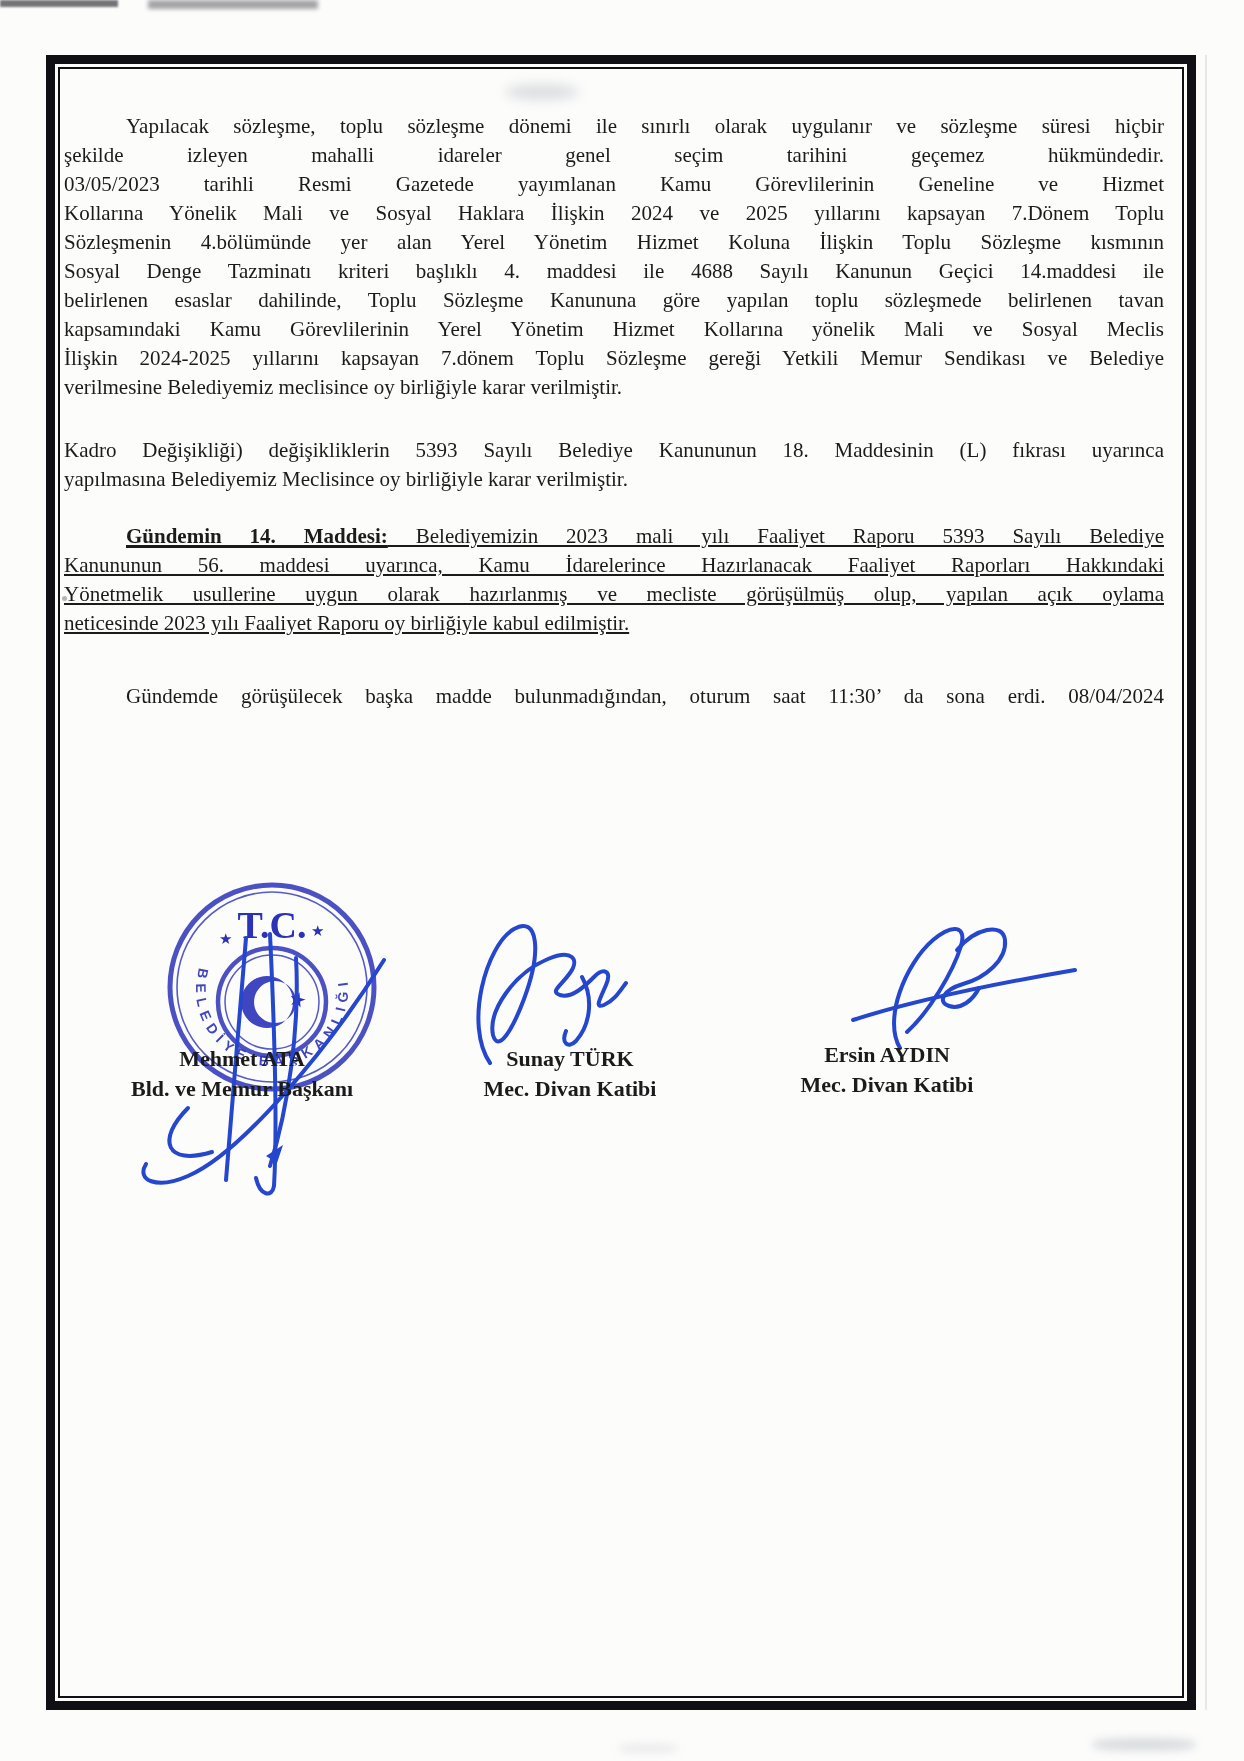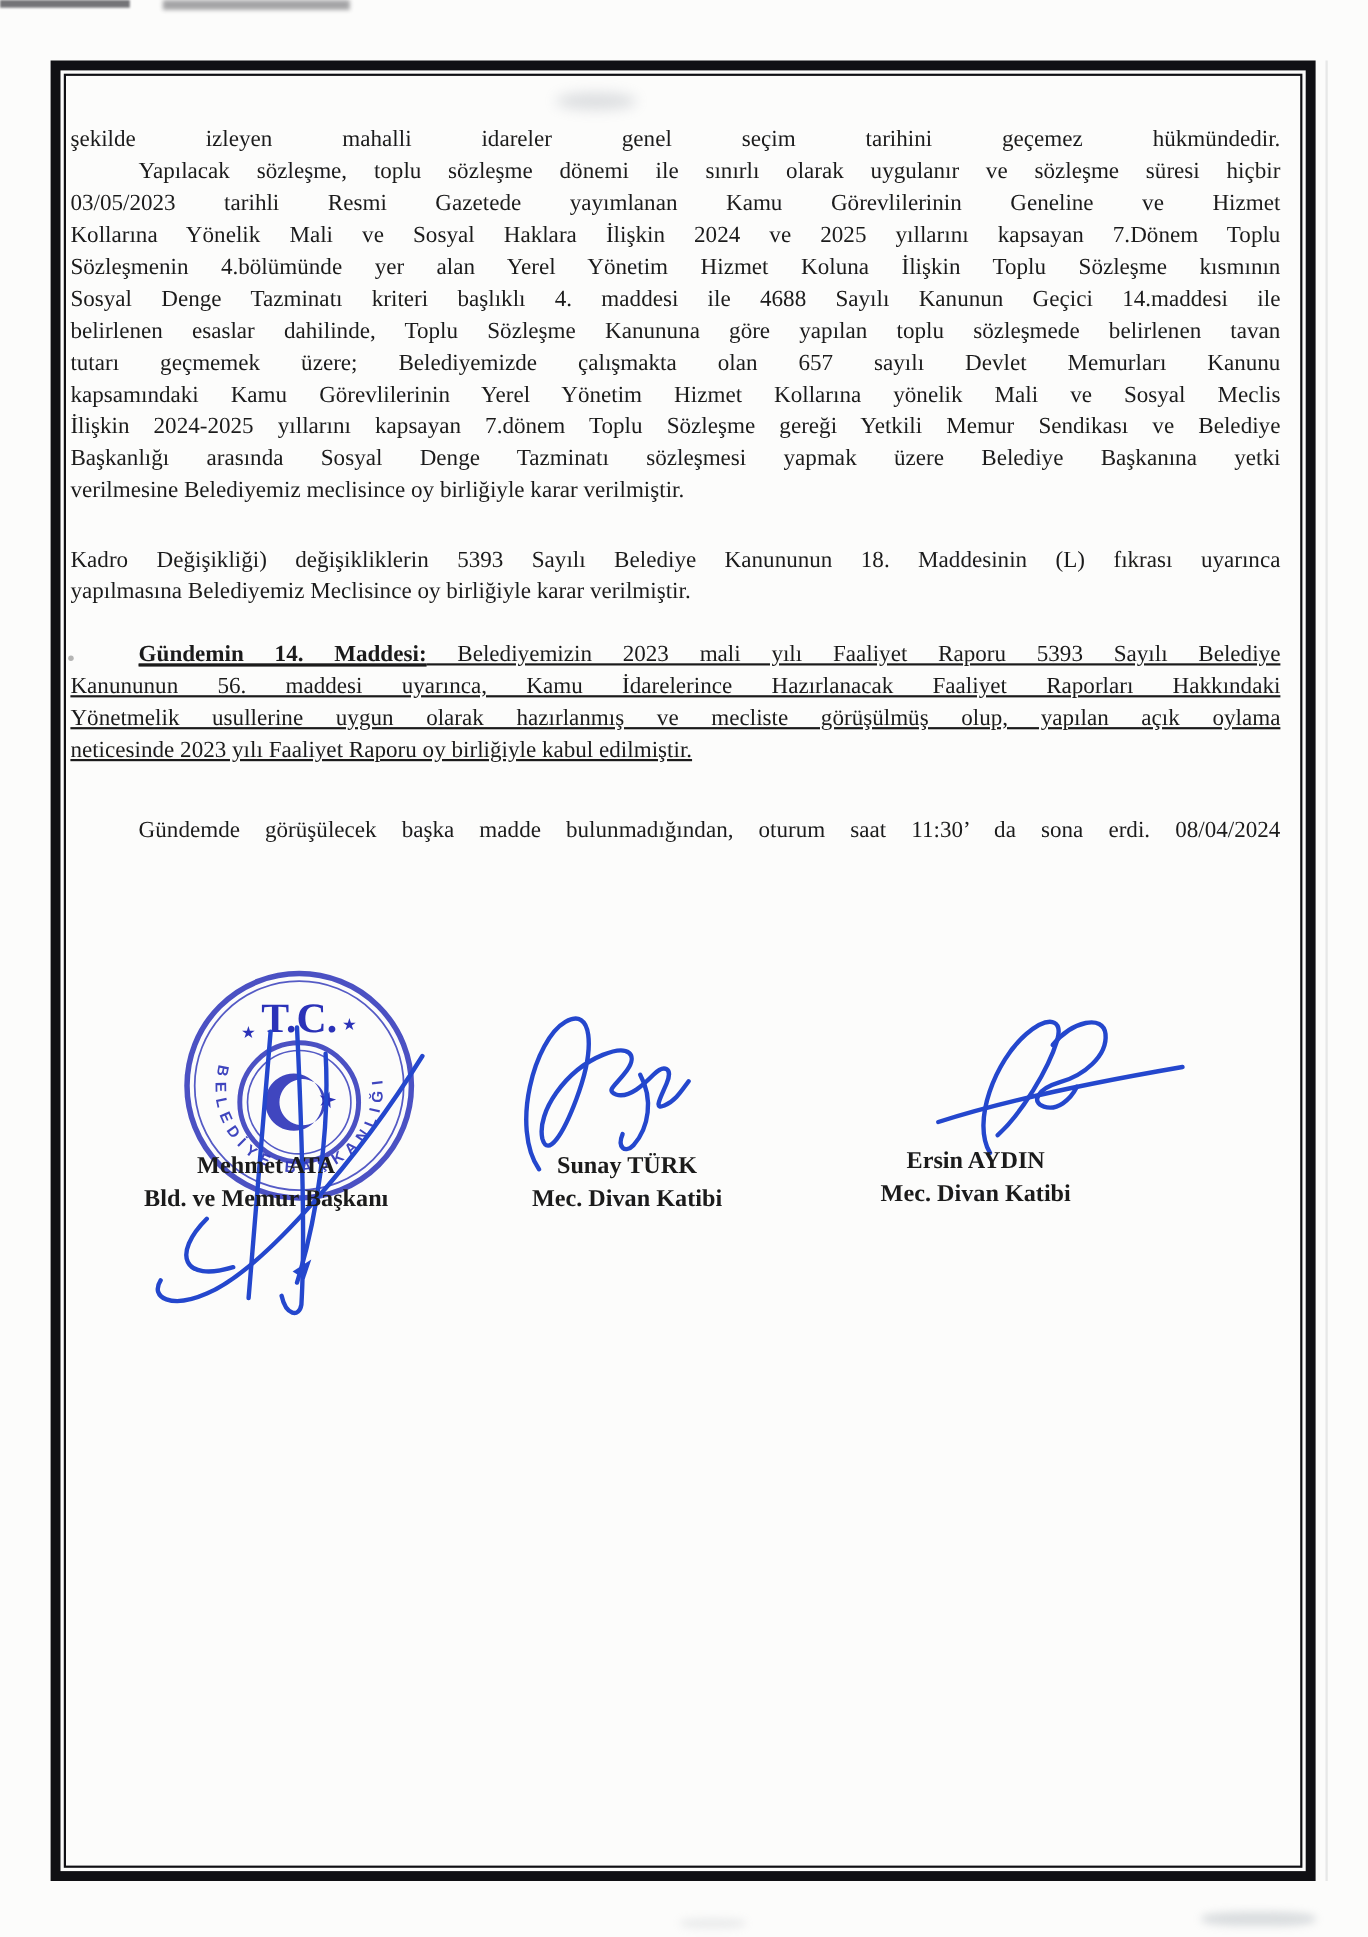--- a/index.html
+++ b/index.html
@@ -58,31 +58,29 @@
   <div class="artifact smudge-top"></div>
   <div class="artifact smudge-br"></div>
   <div class="artifact smudge-bc"></div>
   <div class="artifact dot-left"></div>
   <div class="artifact right-streak"></div>
 
   <div class="frame"></div>
 
   <div class="content">
     <div class="para para1">
+        <div class="line first">Yapılacak sözleşme, toplu sözleşme dönemi ile sınırlı olarak uygulanır ve sözleşme süresi hiçbir</div>
         <div class="line">şekilde izleyen mahalli idareler genel seçim tarihini geçemez hükmündedir.</div>
-        <div class="line first">Yapılacak sözleşme, toplu sözleşme dönemi ile sınırlı olarak uygulanır ve sözleşme süresi hiçbir</div>
         <div class="line">03/05/2023 tarihli Resmi Gazetede yayımlanan Kamu Görevlilerinin Geneline ve Hizmet</div>
         <div class="line">Kollarına Yönelik Mali ve Sosyal Haklara İlişkin 2024 ve 2025 yıllarını kapsayan 7.Dönem Toplu</div>
         <div class="line">Sözleşmenin 4.bölümünde yer alan Yerel Yönetim Hizmet Koluna İlişkin Toplu Sözleşme kısmının</div>
         <div class="line">Sosyal Denge Tazminatı kriteri başlıklı 4. maddesi ile 4688 Sayılı Kanunun Geçici 14.maddesi ile</div>
         <div class="line">belirlenen esaslar dahilinde, Toplu Sözleşme Kanununa göre yapılan toplu sözleşmede belirlenen tavan</div>
-        <div class="line">tutarı geçmemek üzere; Belediyemizde çalışmakta olan 657 sayılı Devlet Memurları Kanunu</div>
         <div class="line">kapsamındaki Kamu Görevlilerinin Yerel Yönetim Hizmet Kollarına yönelik Mali ve Sosyal Meclis</div>
         <div class="line">İlişkin 2024-2025 yıllarını kapsayan 7.dönem Toplu Sözleşme gereği Yetkili Memur Sendikası ve Belediye</div>
-        <div class="line">Başkanlığı arasında Sosyal Denge Tazminatı sözleşmesi yapmak üzere Belediye Başkanına yetki</div>
         <div class="line last">verilmesine Belediyemiz meclisince oy birliğiyle karar verilmiştir.</div>
       </div>
     <div class="para para2">
         <div class="line">Kadro Değişikliği) değişikliklerin 5393 Sayılı Belediye Kanununun 18. Maddesinin (L) fıkrası uyarınca</div>
         <div class="line last">yapılmasına Belediyemiz Meclisince oy birliğiyle karar verilmiştir.</div>
       </div>
     <div class="para para3">
         <div class="line first"><span class="lead">Gündemin 14. Maddesi:</span> Belediyemizin 2023 mali yılı Faaliyet Raporu 5393 Sayılı Belediye</div>
         <div class="line">Kanununun 56. maddesi uyarınca, Kamu İdarelerince Hazırlanacak Faaliyet Raporları Hakkındaki</div>
         <div class="line">Yönetmelik usullerine uygun olarak hazırlanmış ve mecliste görüşülmüş olup,  yapılan açık oylama</div>

